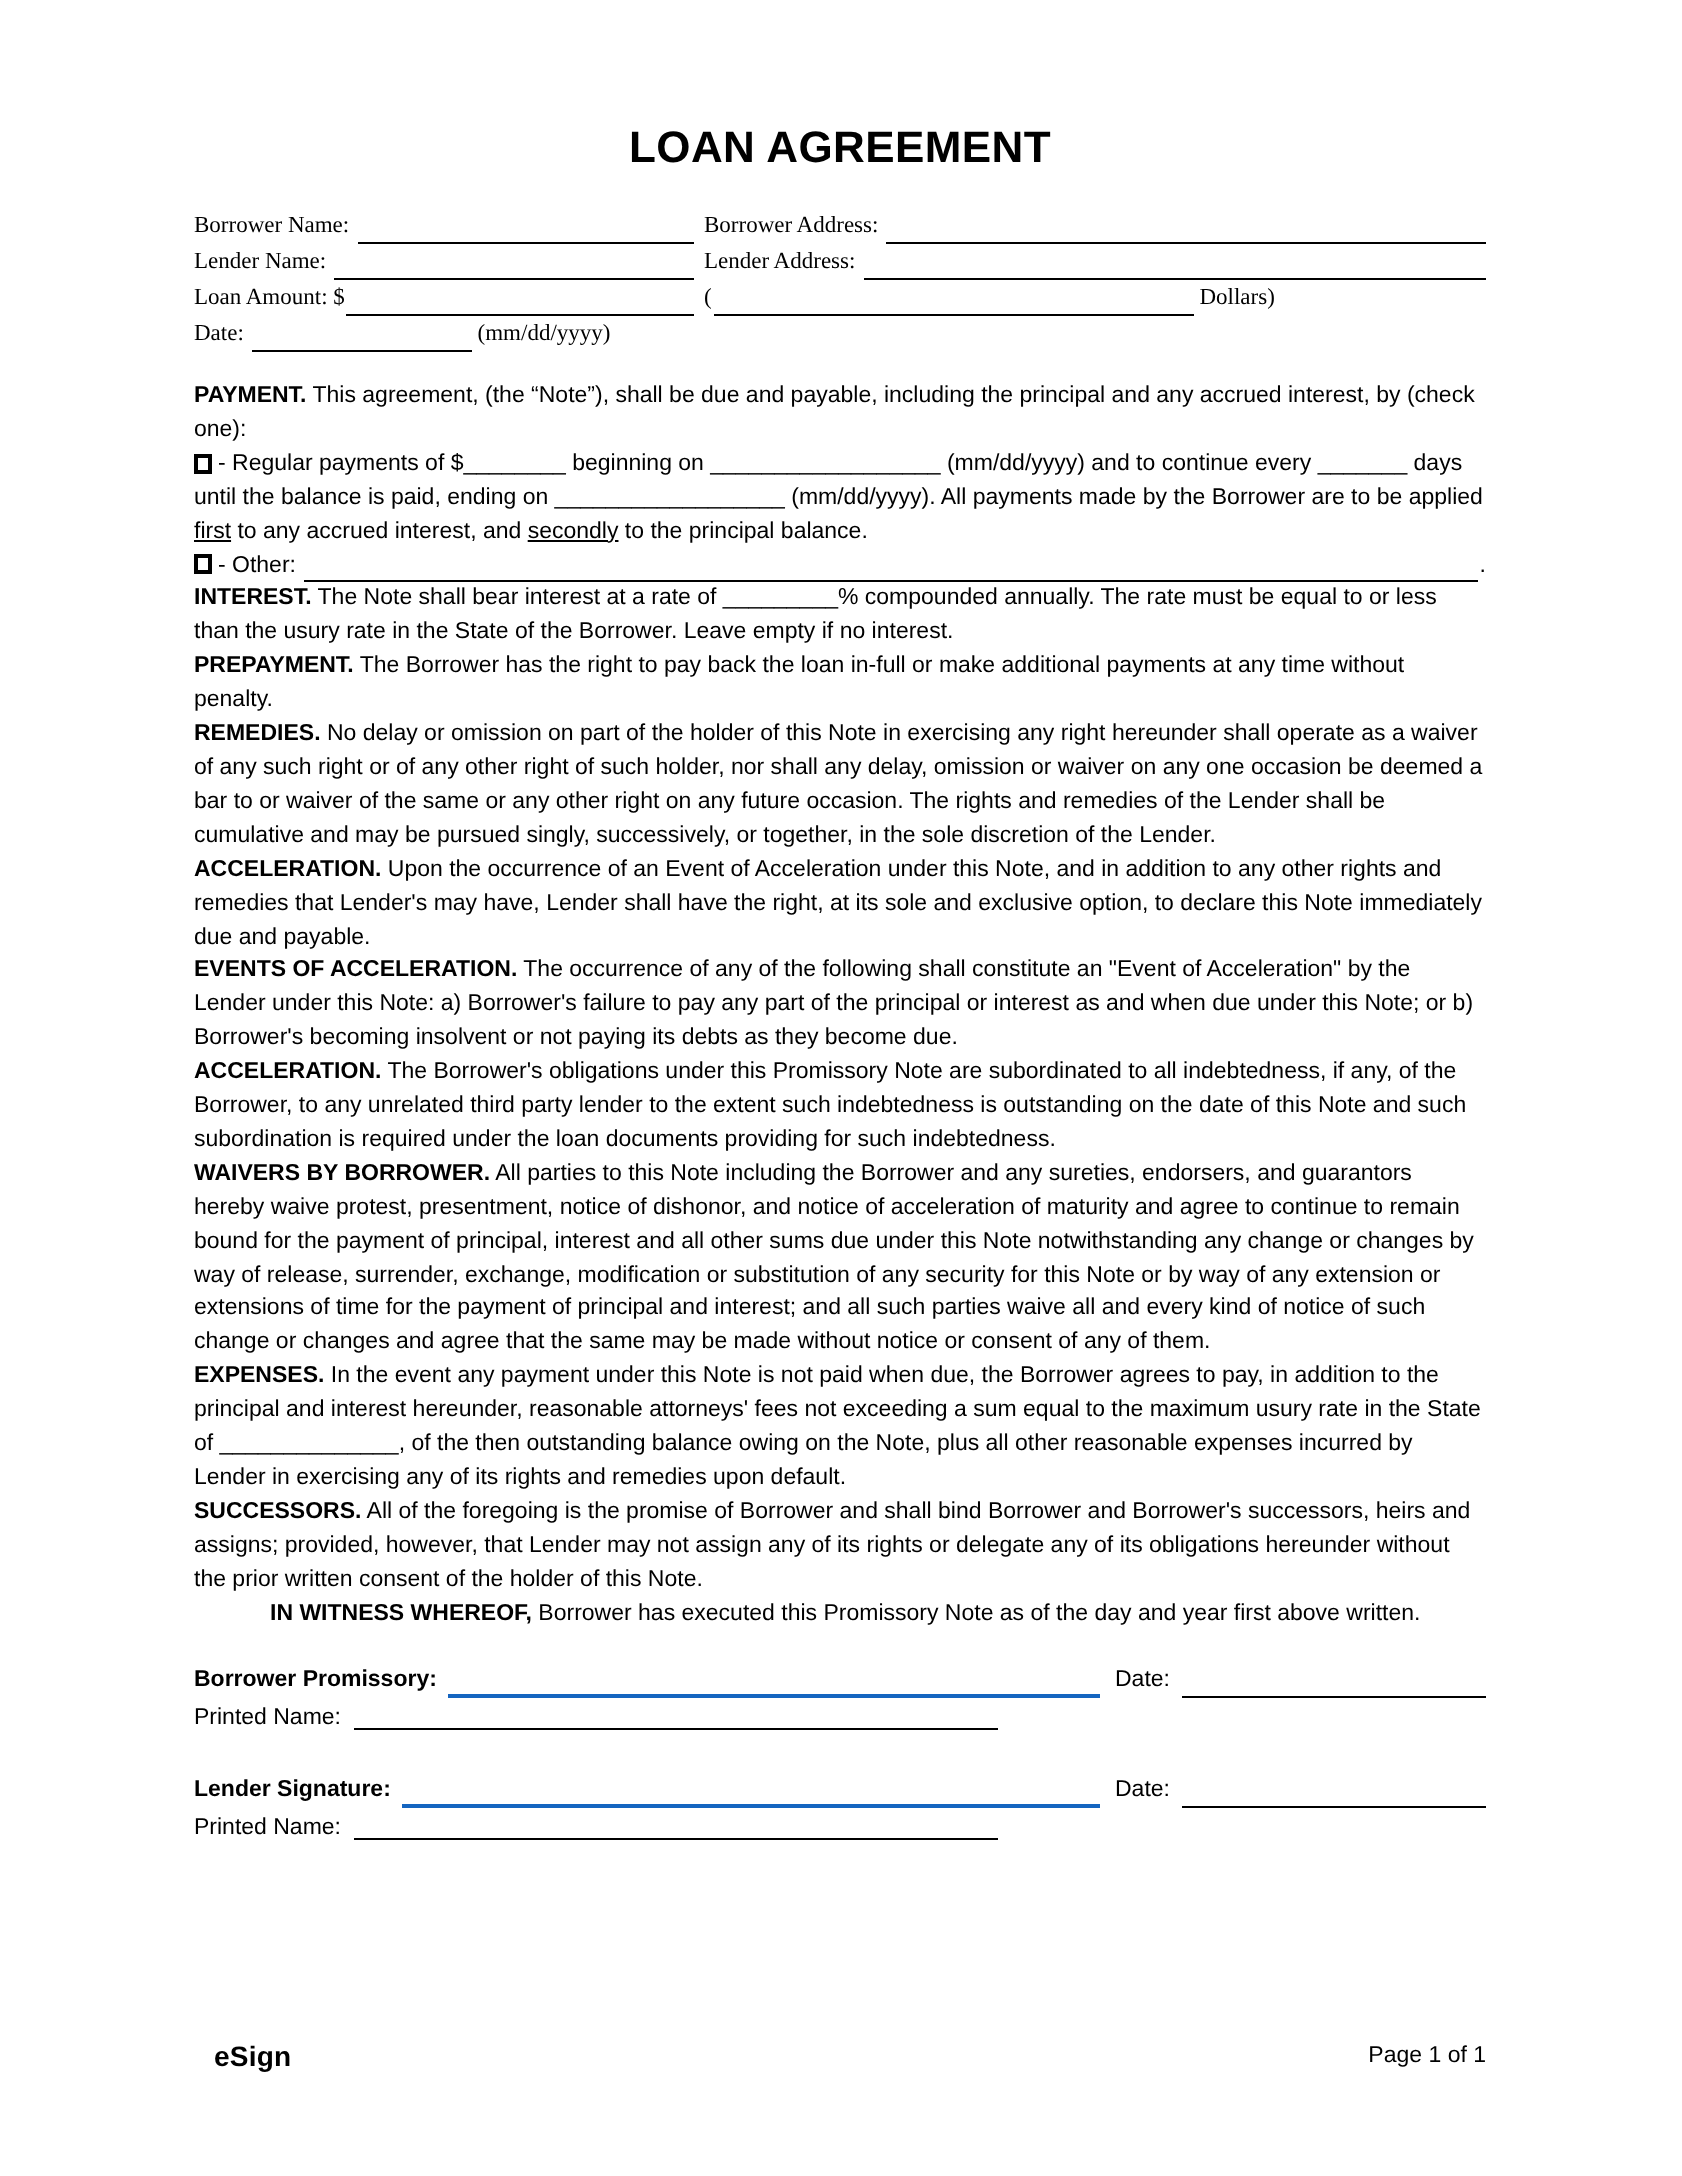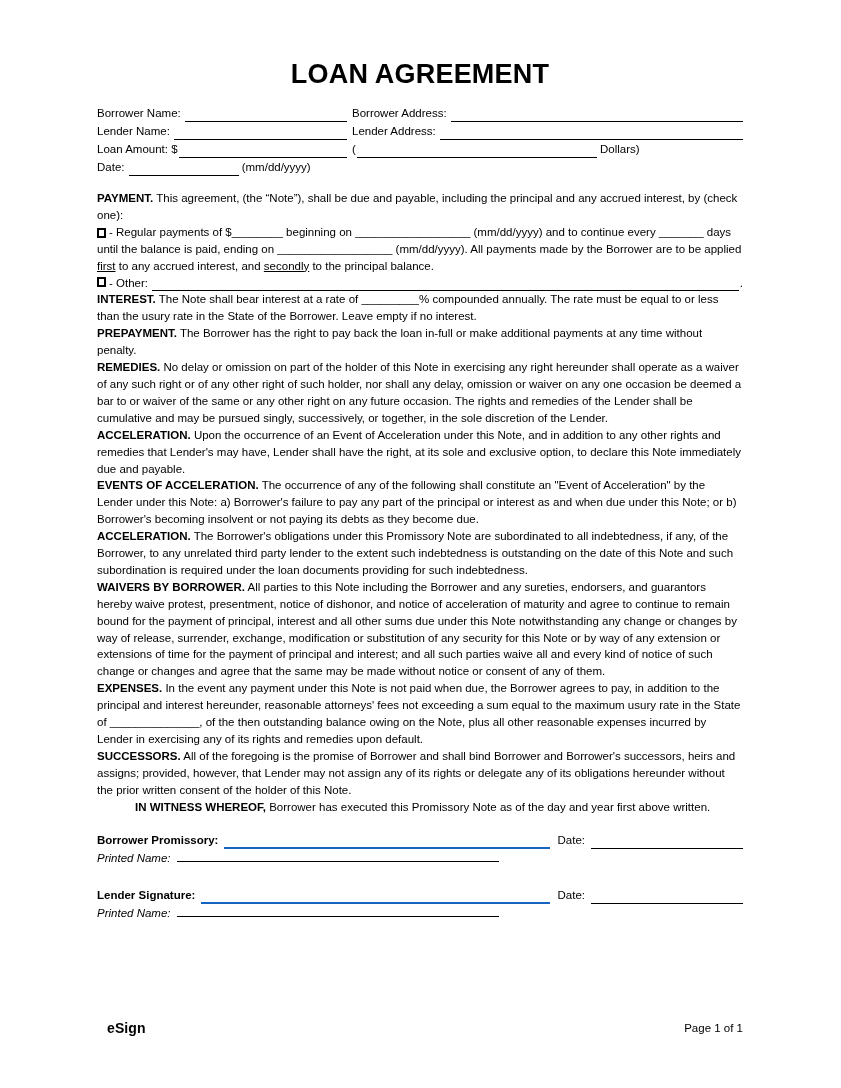--- a/index.html
+++ b/index.html
@@ -11,28 +11,28 @@
     background: #ffffff;
     font-family: "Liberation Sans", "DejaVu Sans", sans-serif;
     font-size: 11.5px;
     line-height: 16.9px;
     color: #000000;
     overflow: hidden;
   }
   .content { position: absolute; left: 97px; top: 0; width: 646px; }
   .title {
     margin: 60px 0 0 0;
-    font-size: 27px;
+    font-size: 22px;
     font-weight: 700;
     text-align: center;
     line-height: 28px;
     letter-spacing: 0.2px;
   }
   
-  .fields { margin-top: 16px; }
+  .fields { margin-top: 16px; font-family: Liberation Serif, serif; }
   .frow { display: flex; align-items: flex-end; height: 18px; }
   .fcell1 { width: 250px; display: flex; align-items: flex-end; }
   .fcell2 { flex: 1; display: flex; align-items: flex-end; margin-left: 5px; }
   .lbl { white-space: pre; }
   .fl { border-bottom: 1.5px solid #000; height: 12px; flex: 1; margin-left: 4px; }
   .fl.tight { margin-left: 1px; }
   .fl.w240 { flex: none; width: 240px; }
   .fl.w110 { flex: none; width: 110px; }
   
   .body { margin-top: 14px; }
@@ -49,21 +49,21 @@
   }
   .otherrow { display: flex; align-items: flex-end; }
   .otherrow .cb { align-self: center; margin-bottom: 2px; }
   .otherrow .fl { margin: 0 1px 0 4px; }
   
   .witness { margin-top: 12px; text-indent: 38px; }
   
   .sigs { margin-top: 14px; }
   .sig-group + .sig-group { margin-top: 16px; }
   .sig-row { display: flex; align-items: flex-end; height: 19px; }
-  .pn-row { display: flex; align-items: flex-start; height: 19px; margin-top: 1px; font-style: italic; }
+  .pn-row { display: flex; align-items: center; height: 19px; margin-top: 1px; }
   .sig-label { font-weight: 700; white-space: pre; }
   .sig-line {
     flex: 1; height: 12px;
     border-bottom: 2.5px solid #1565c0;
     margin: 0 8px 0 6px;
   }
   .date-line { width: 152px; height: 12px; border-bottom: 1.5px solid #000; margin-left: 6px; }
   .pn-line { width: 322px; height: 12px; border-bottom: 1.5px solid #000; margin-left: 6px; }
   
   .footer {

